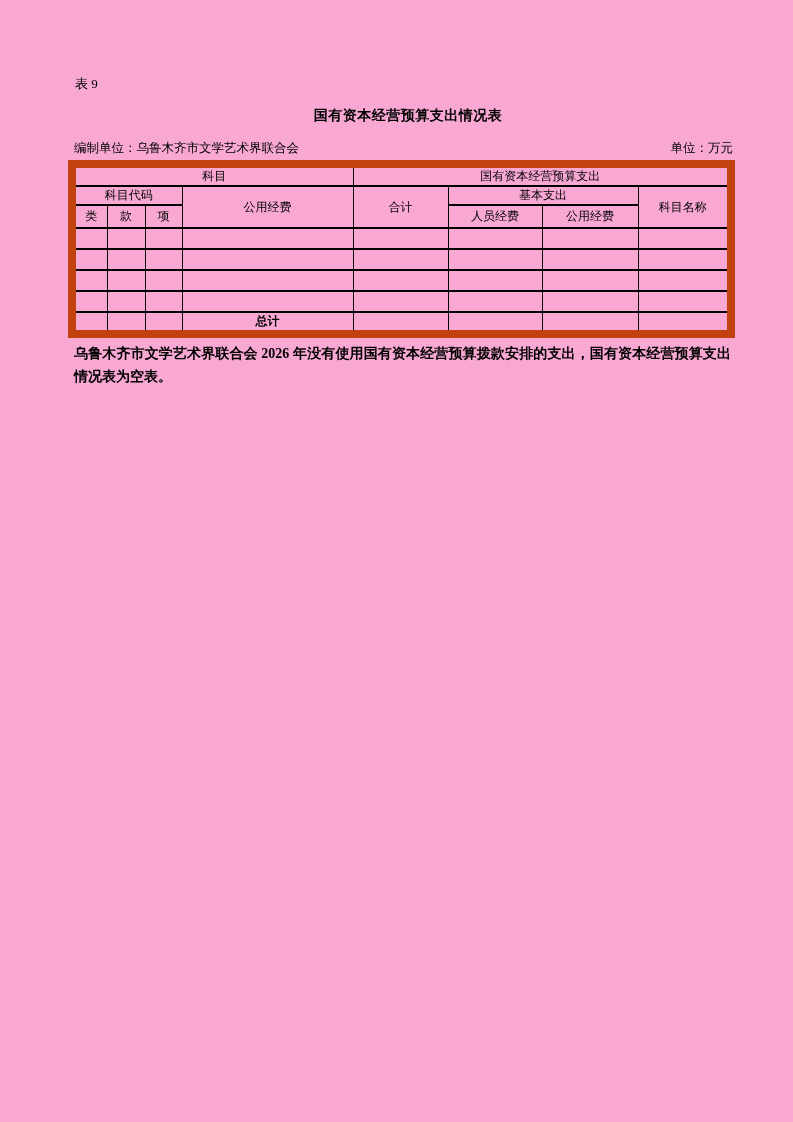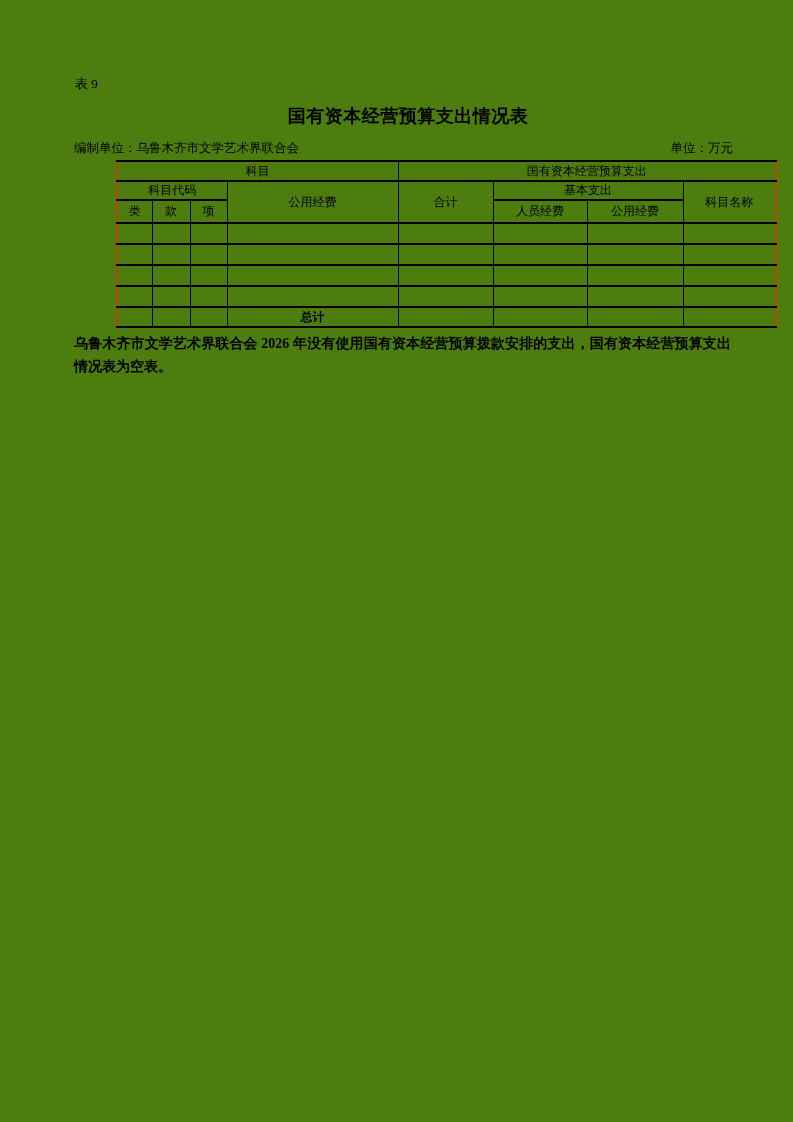--- a/index.html
+++ b/index.html
@@ -1,55 +1,55 @@
 <!DOCTYPE html>
 <html><head>
 <meta charset="utf-8">
 <style>
   html, body { margin: 0; padding: 0; background: #888; }
   .page {
     position: relative;
     width: 793px;
     height: 1122px;
     margin: 0 auto;
-    background: #4d7c0f;
+    background: #f9a8d4;
     color: #000000;
     font-family: "Liberation Serif", "DejaVu Serif", serif;
     box-sizing: border-box;
     padding-top: 76px;
     overflow: hidden;
   }
   .table-label {
     margin-left: 75px;
     font-size: 13px;
     line-height: 15px;
   }
   .doc-title {
     margin-top: 13px;
     text-align: center;
-    font-size: 18px;
+    font-size: 14px;
     font-weight: bold;
     letter-spacing: 0.5px;
     line-height: 24px;
     margin-left: 23px;
   }
   .meta-row {
     display: flex;
     justify-content: space-between;
     align-items: flex-end;
     margin: 13px 60px 4px 74px;
     font-size: 12.5px;
     line-height: 15px;
   }
   table.budget-table {
     border-collapse: collapse;
     table-layout: fixed;
     width: 659px;
-    margin-left: 116px;
-    border: 2px solid #c2410c;
+    margin-left: 68px;
+    border: 8px solid #c2410c;
   }
   .budget-table td {
     border: 1px solid #000;
     border-top-width: 2px;
     border-bottom-width: 2px;
     text-align: center;
     vertical-align: middle;
     font-size: 12px;
     padding: 0 2px;
     overflow: hidden;

